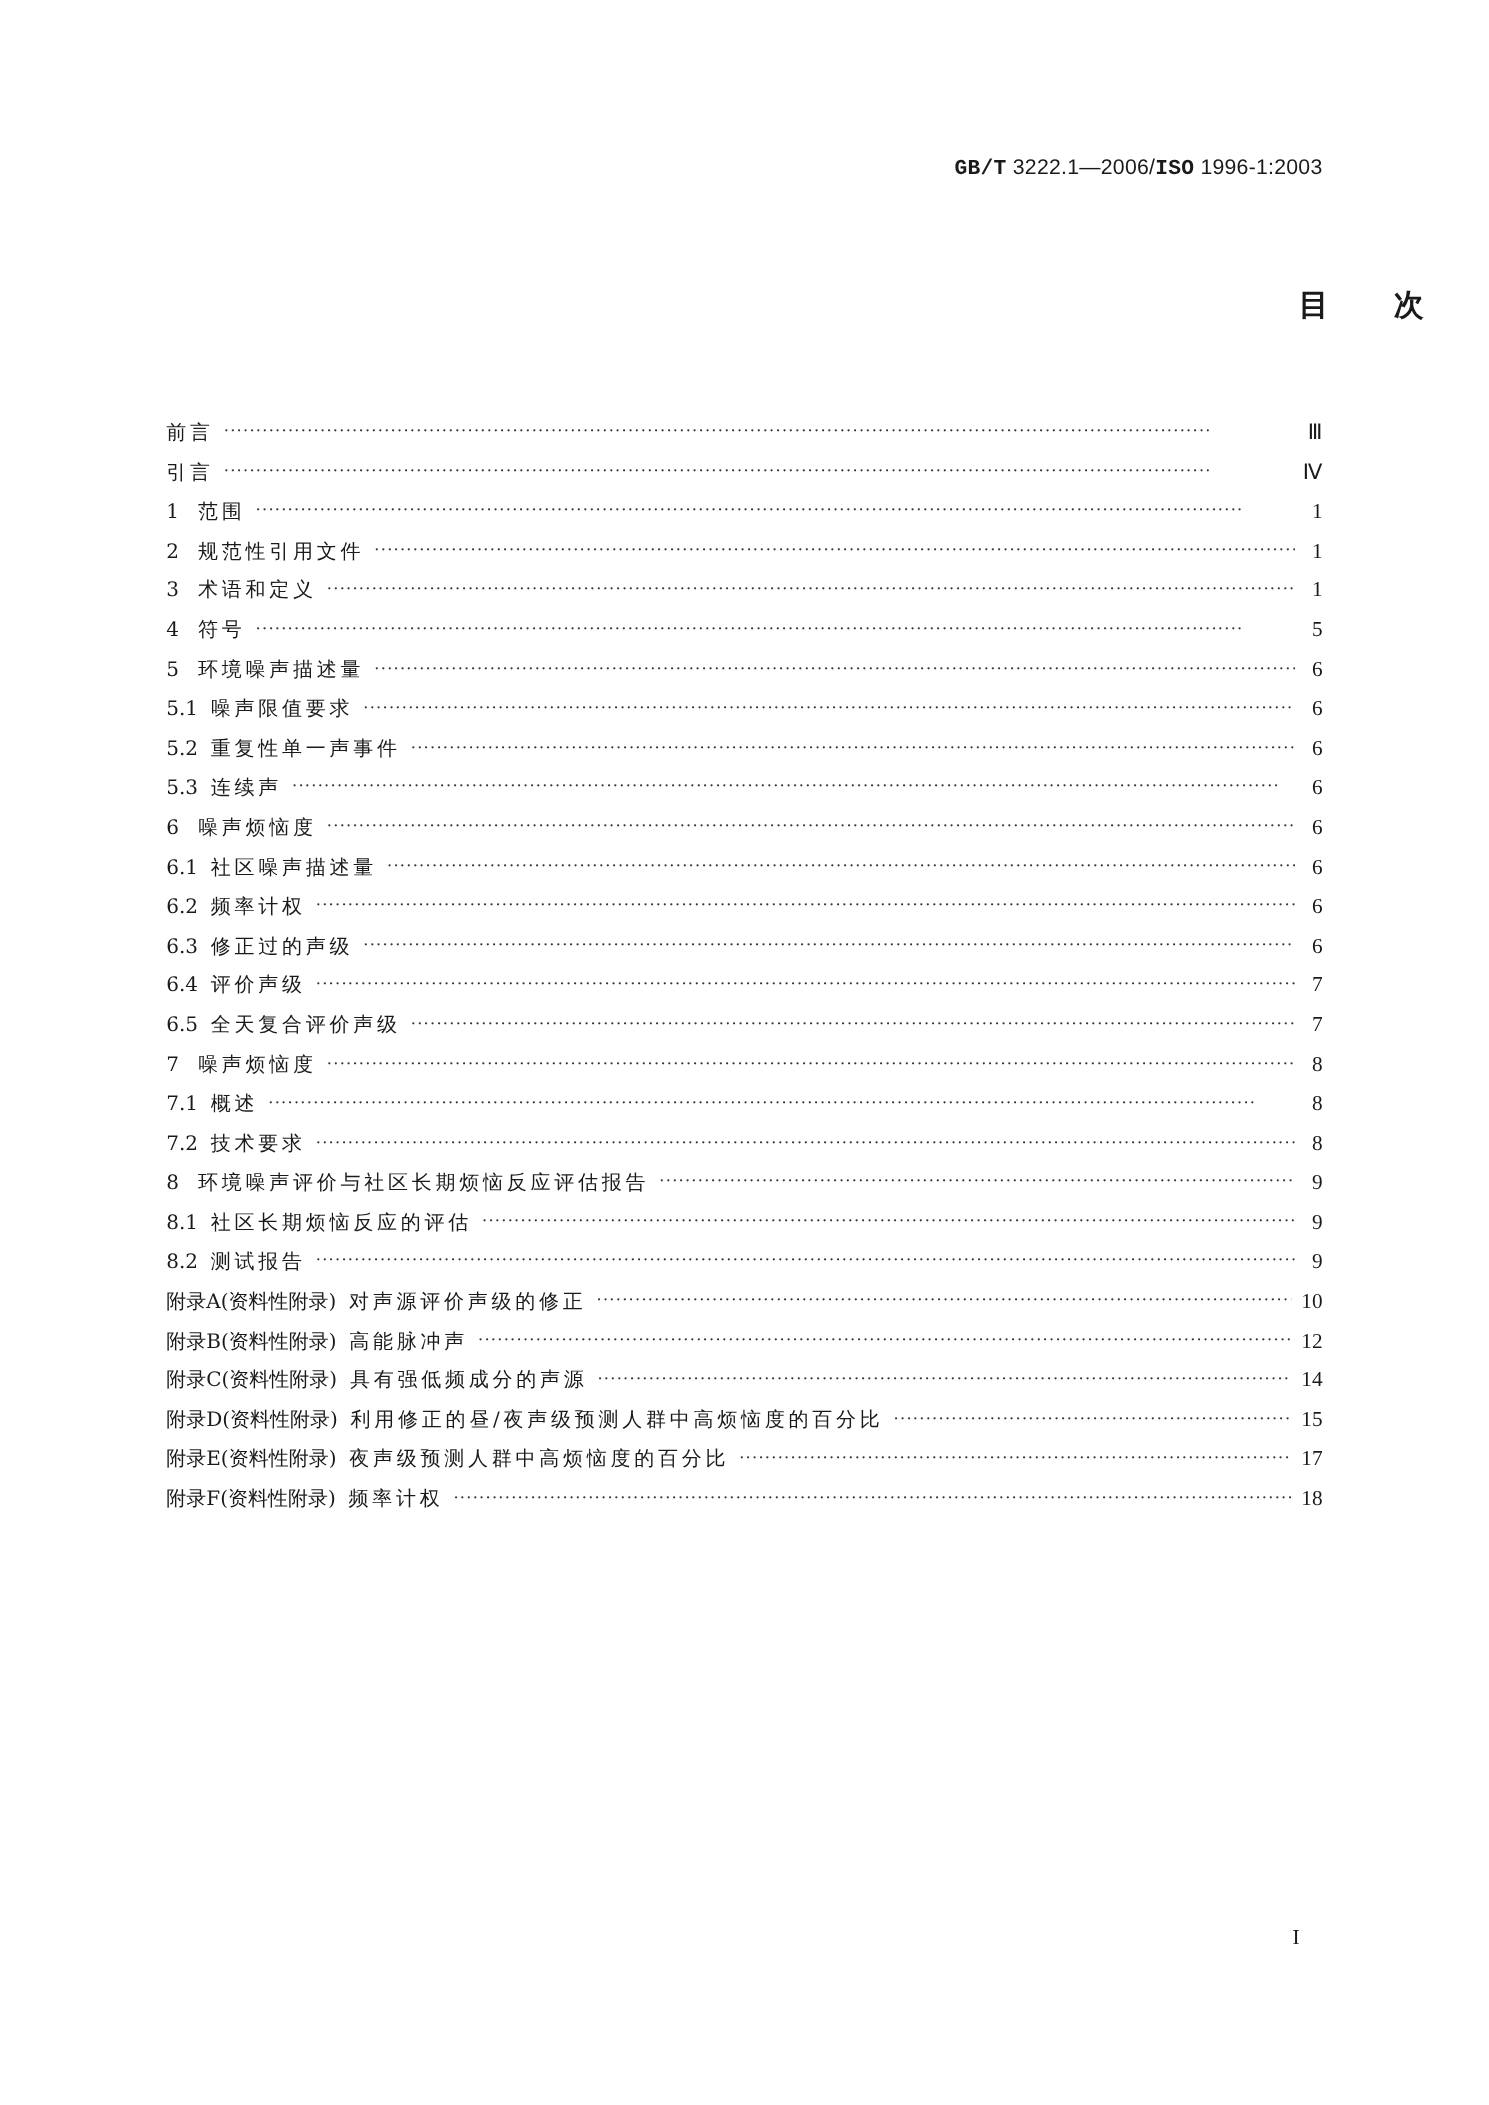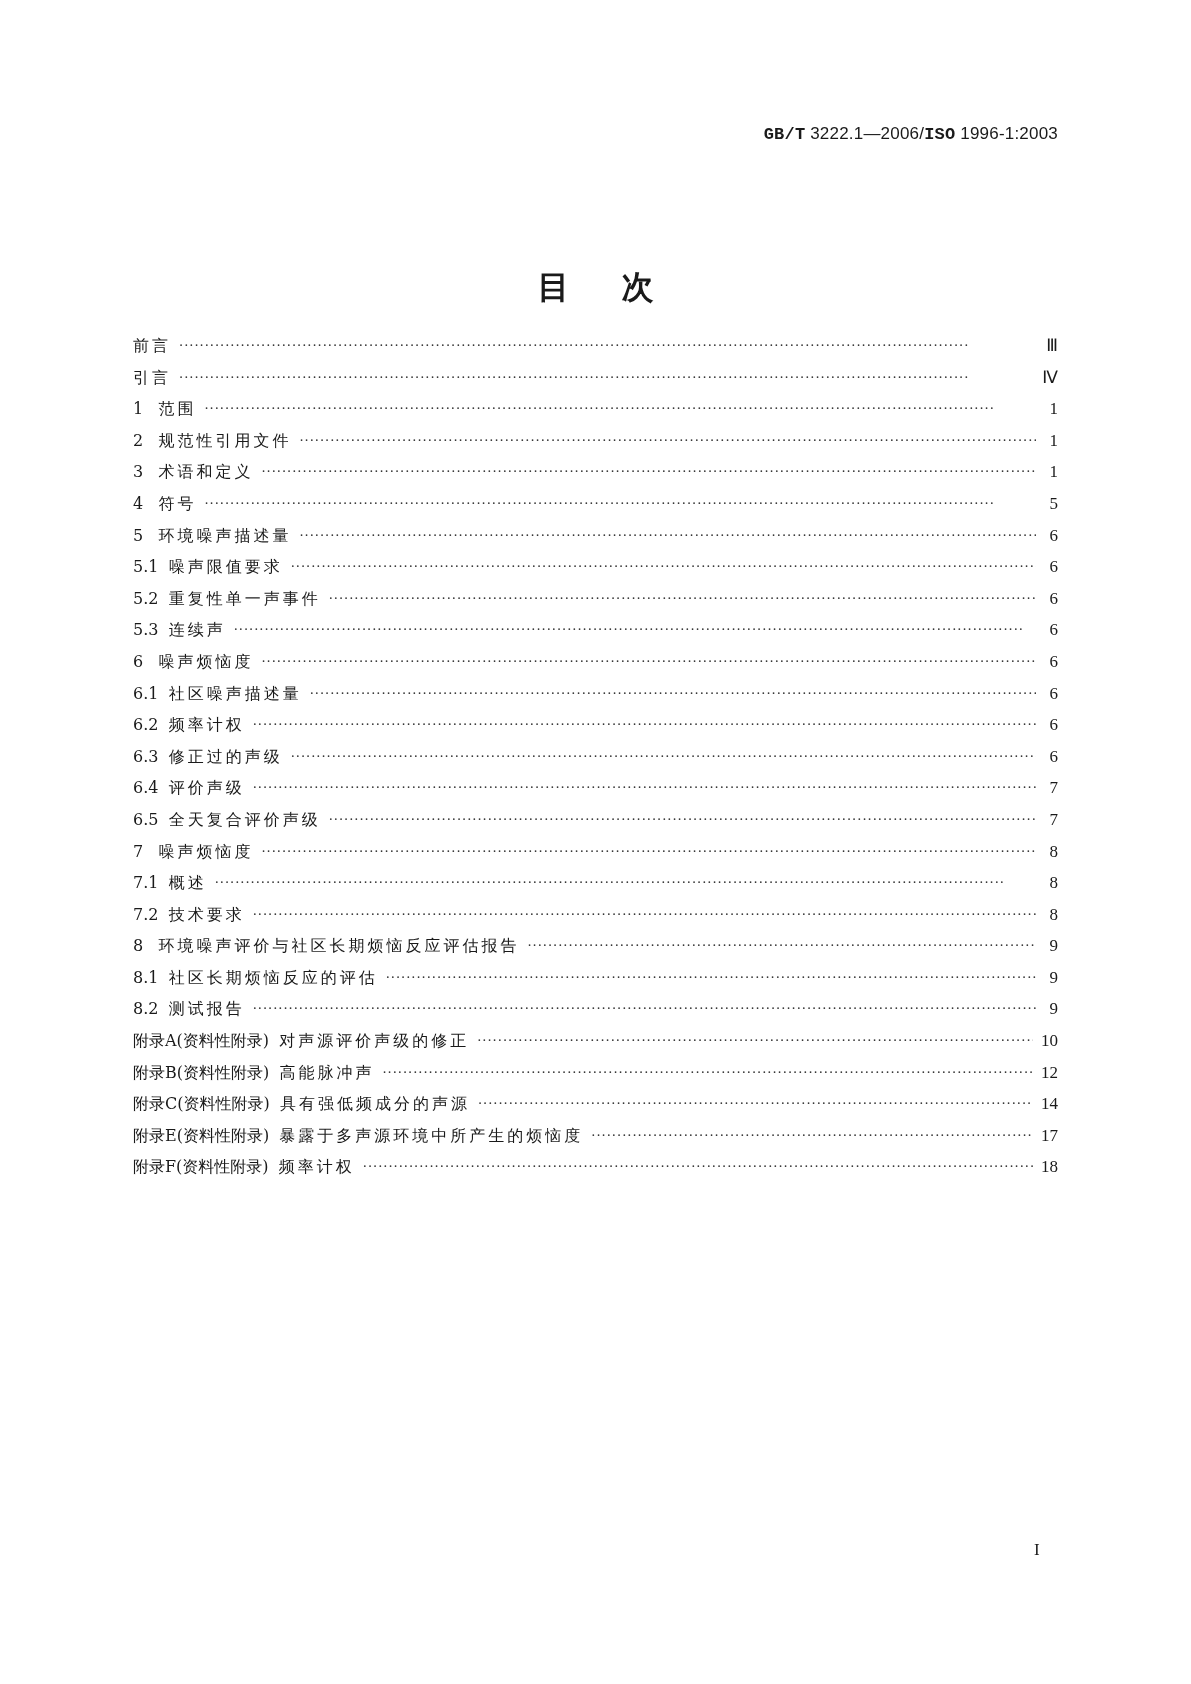--- a/index.html
+++ b/index.html
@@ -1,22 +1,22 @@
 <!DOCTYPE html>
 <html><head>
   <meta charset="utf-8">
   <style>
     html, body { margin:0; padding:0; background:#ffffff; }
     body { width:1191px; height:1684px; position:relative; overflow:hidden;
       font-family: "DejaVu Serif", "Liberation Serif", serif; color:#1a1a1a; }
     .std-code { position:absolute; top:124px; right:133px; font-size:17px;
       font-family: "Liberation Sans", "DejaVu Sans", sans-serif; letter-spacing:0.2px; }
     .std-code b { font-family: Liberation Mono, monospace; font-weight:bold; }
-    .title { position:absolute; top:228px; left:0; width:1191px; text-align:center;
-      font-family: "DejaVu Sans", sans-serif; font-weight:bold; font-size:32px; letter-spacing:52px; padding-left:52px; box-sizing:border-box;margin-top:38px; }
+    .title { position:absolute; top:228px; left:0; width:1191px; text-align:right;
+      font-family: "DejaVu Sans", sans-serif; font-weight:bold; font-size:24px; letter-spacing:52px; padding-left:52px; box-sizing:border-box; }
     .toc { position:absolute; top:330px; left:133px; width:925px; }
     .row { display:flex; align-items:center; height:31.6px; font-size:16px; line-height:31.6px; }
     .num { display:inline-block; min-width:0; white-space:pre; }
     .label { white-space:pre; letter-spacing:3px; }
     .leader { flex:1; overflow:hidden; white-space:nowrap; margin:0 8px; color:#333; letter-spacing:1px; font-size:13px; }
     .leader::after { content:"··························································································································································"; }
     .page { min-width:14px; text-align:right; font-family: "Liberation Serif", serif; font-size:17px; }
     .footer-page { position:absolute; top:1540px; left:1034px; font-family: "Liberation Serif", serif; font-size:17px; }
   </style>
 </head>
@@ -173,22 +173,28 @@
       <span class="leader"></span>
       <span class="page">12</span>
     </div>
     <div class="row">
       <span class="num">附录C(资料性附录)  </span>
       <span class="label">具有强低频成分的声源</span>
       <span class="leader"></span>
       <span class="page">14</span>
     </div>
     <div class="row">
+      <span class="num">附录D(资料性附录)  </span>
+      <span class="label">利用修正的昼/夜声级预测人群中高烦恼度的百分比</span>
+      <span class="leader"></span>
+      <span class="page">15</span>
+    </div>
+    <div class="row">
       <span class="num">附录E(资料性附录)  </span>
-      <span class="label">暴露于多声源环境中所产生的烦恼度</span>
+      <span class="label">夜声级预测人群中高烦恼度的百分比</span>
       <span class="leader"></span>
       <span class="page">17</span>
     </div>
     <div class="row">
       <span class="num">附录F(资料性附录)  </span>
       <span class="label">频率计权</span>
       <span class="leader"></span>
       <span class="page">18</span>
     </div>
   </div>

